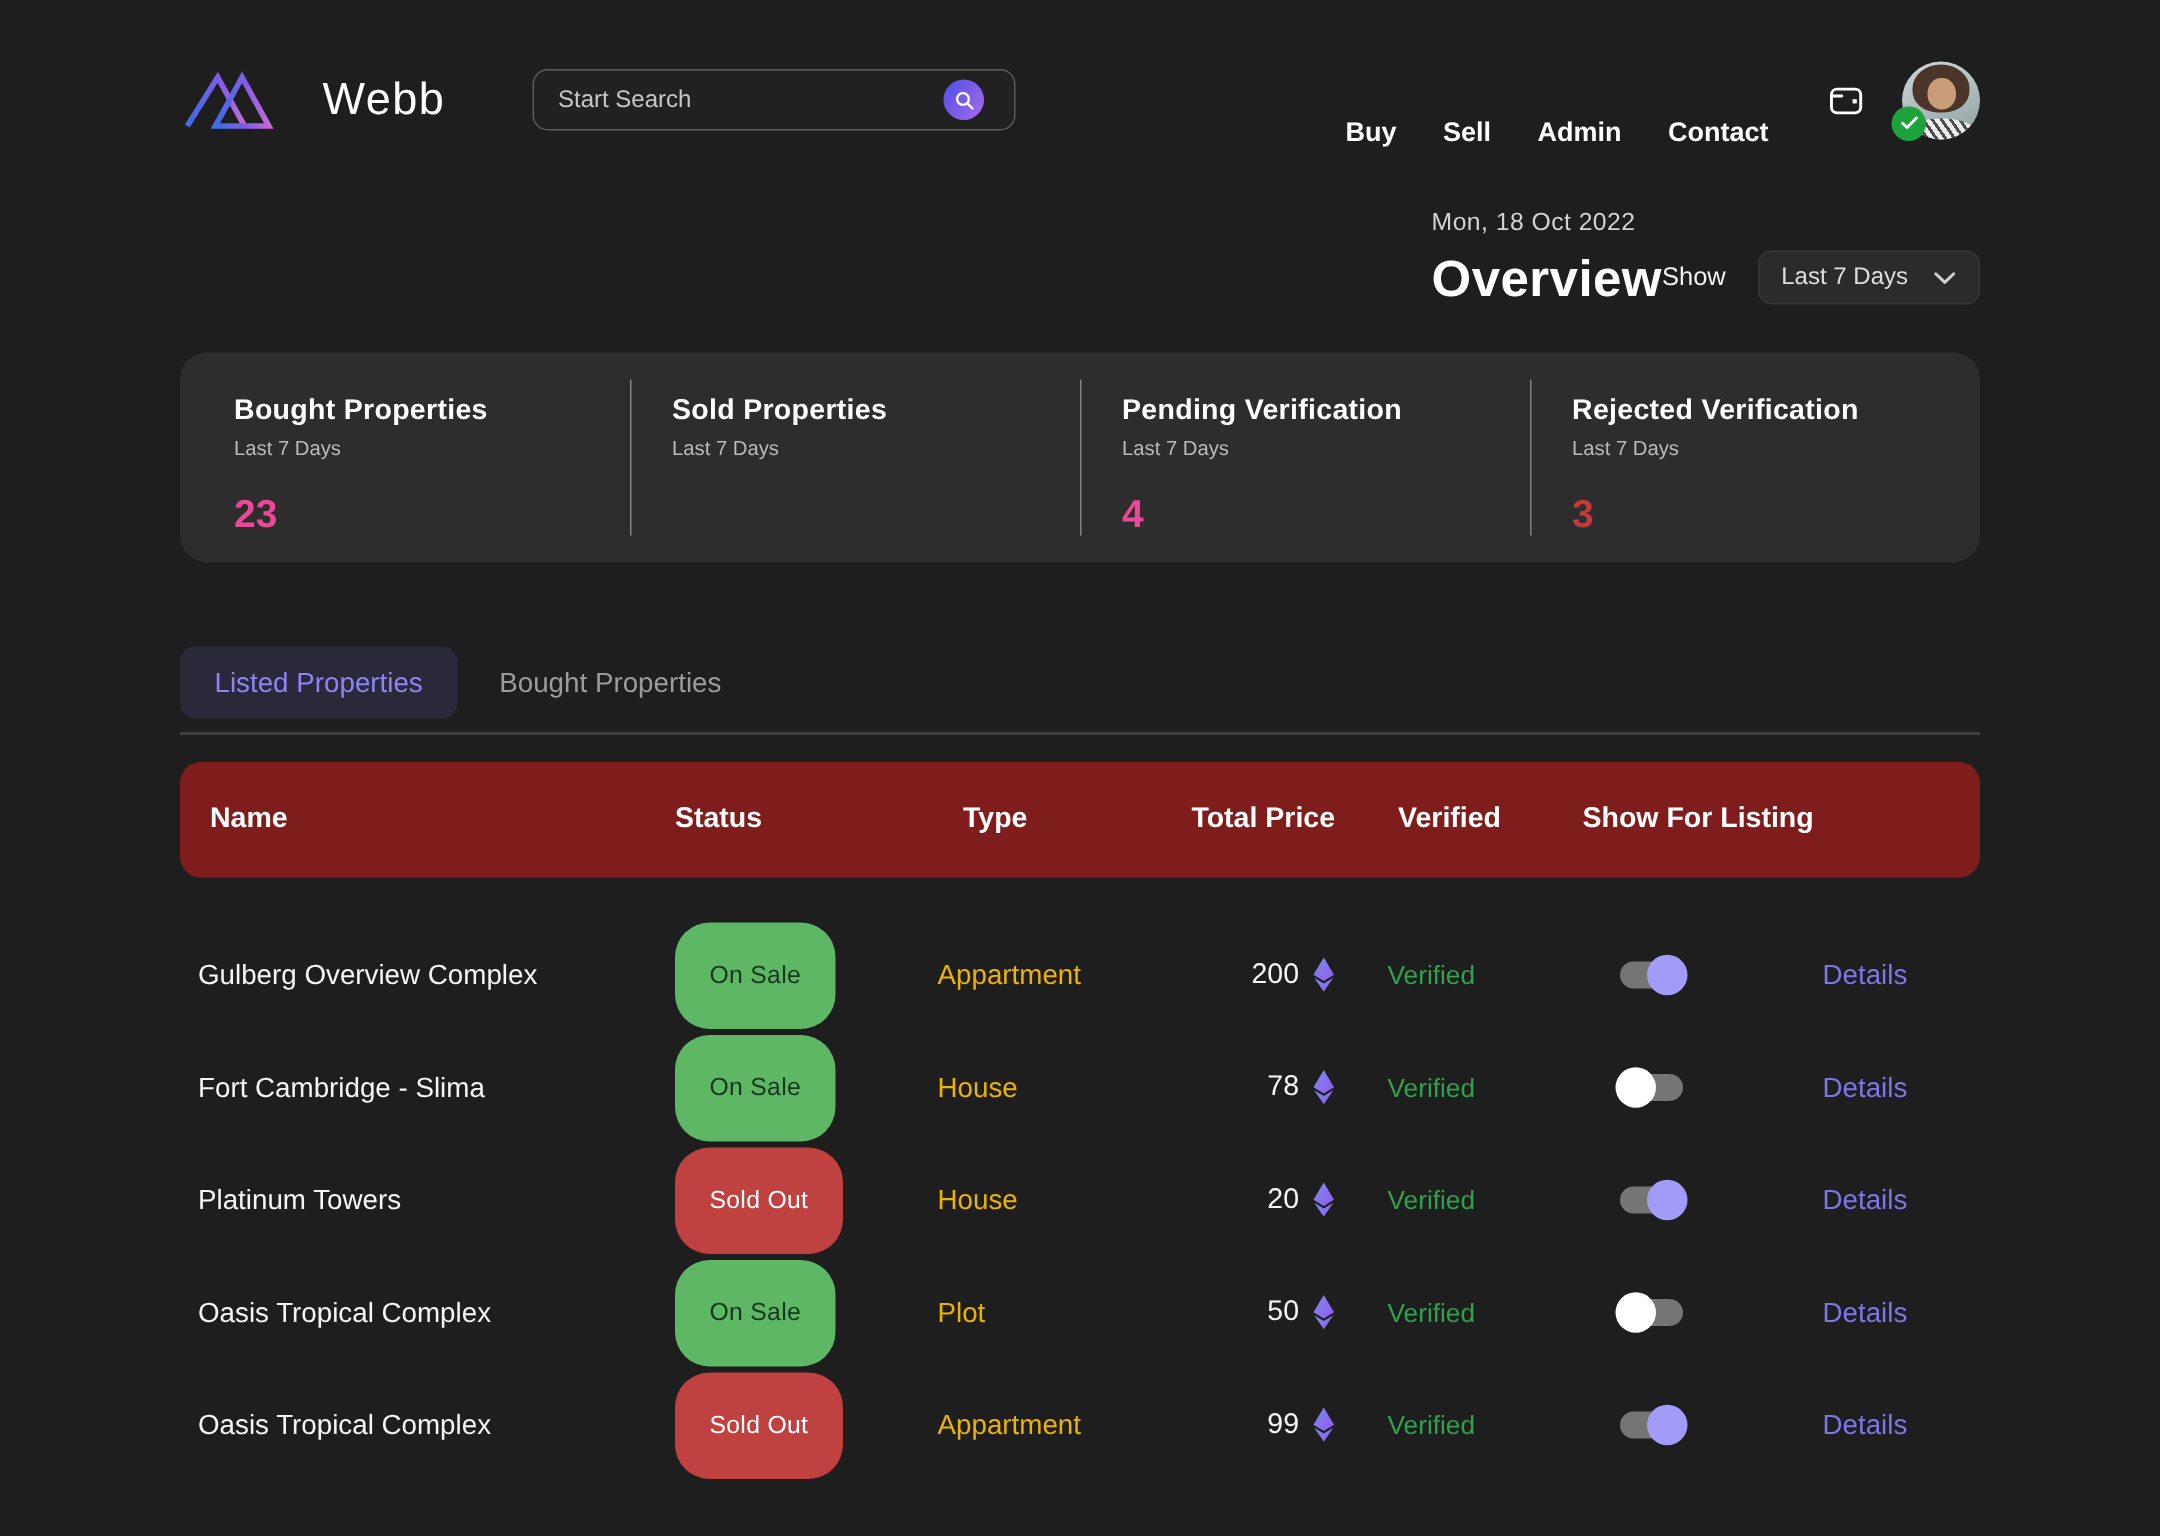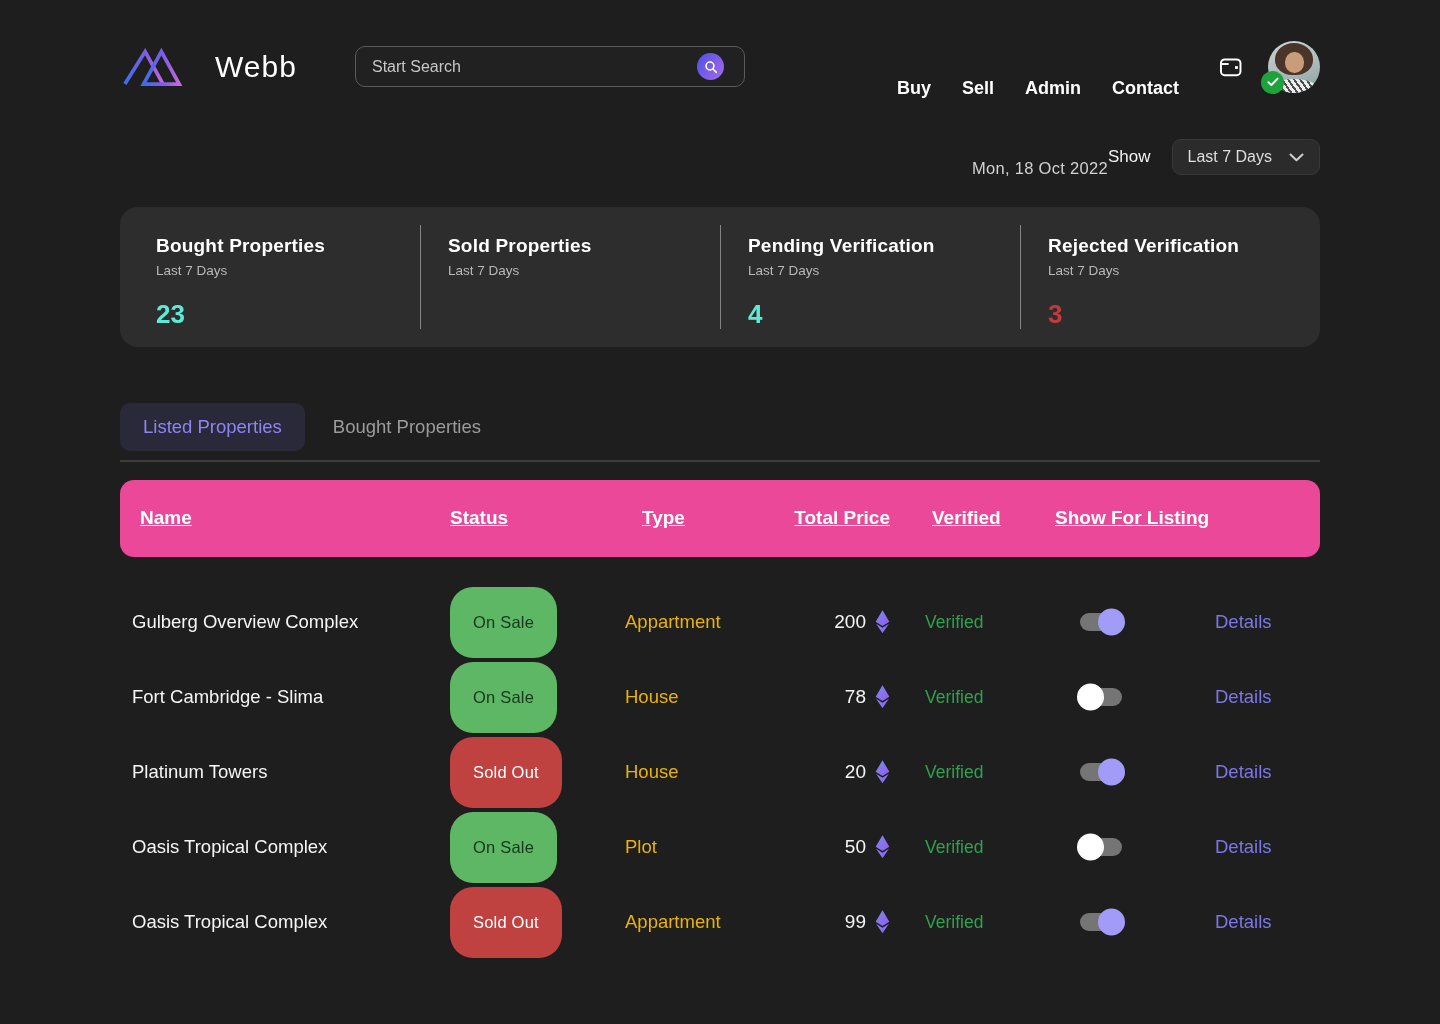--- a/index.html
+++ b/index.html
@@ -10,21 +10,21 @@
     font-family:"Liberation Sans", sans-serif;
     overflow:hidden;
   }
   svg { display:block; }
 
   
   .topbar { margin:34px 120px 0; display:flex; align-items:center; }
   .brand { display:flex; align-items:center; gap:22px; width:235px; }
   .brand-name { font-size:30px; font-weight:500; letter-spacing:1px; color:#fff; }
   .search {
-    width:390px; height:41px; border:1px solid #5a5a5a; border-radius:10px;
+    width:322px; height:41px; border:1px solid #5a5a5a; border-radius:10px;
     background:#212121; display:flex; align-items:center; padding:0 20px 0 16px;
   }
   .search input {
     flex:1; background:transparent; border:none; outline:none;
     color:#dcdcdc; font-size:16px; font-family:"Liberation Sans", sans-serif;
   }
   .search input::placeholder { color:#c7c7c7; }
   .search-btn {
     width:27px; height:27px; border-radius:50%; border:none; cursor:pointer;
     background:linear-gradient(125deg,#5f54e6 20%,#9a67ea 85%);
@@ -63,38 +63,38 @@
     display:grid; grid-template-columns:repeat(4,1fr);
   }
   .stat-cell { position:relative; padding:28px 0 0 36px; }
   .stat-cell + .stat-cell::before {
     content:""; position:absolute; left:0; top:13%; bottom:13%; width:1px; background:#848484;
   }
   .stat-cell + .stat-cell { padding-left:28px; }
   .stat-title { font-size:19px; font-weight:700; letter-spacing:.2px; }
   .stat-sub { font-size:13.5px; color:#b9b9b9; margin-top:6px; }
   .stat-value { font-size:26px; font-weight:700; margin-top:21px; }
-  .stat-value[data-tone="purple"] { color:#5eead4; }
+  .stat-value[data-tone="purple"] { color:#ec4899; }
   .stat-value[data-tone="red"] { color:#c23a3a; }
 
   
   .tabs { margin:56px 120px 0; display:flex; align-items:center; }
   .tab { border:none; background:transparent; cursor:pointer; font-family:"Liberation Sans", sans-serif; font-size:18.5px; }
   .tab.active { background:#29293a; color:#8e84f4; border-radius:10px; padding:13px 23px; }
   .tab.inactive { color:#9c9c9c; margin-left:28px; padding:13px 0; }
   .tab-divider { margin:9px 120px 0; height:1.5px; background:#3d3d3d; }
 
   
   .table { margin:18px 120px 0; }
   .grid-cols {
     display:grid;
     grid-template-columns:320px 185px 150px 115px 165px 160px 1fr;
     align-items:center;
   }
-  .thead { background:#ec4899; border-radius:14px; height:77px; font-size:19px; font-weight:700;text-decoration:underline; }
+  .thead { background:#7f1d1d; border-radius:14px; height:77px; font-size:19px; font-weight:700; }
   .h-name { padding-left:20px; }
   .h-status { padding-left:10px; }
   .h-type { padding-left:5px;margin-left:12px; }
   .h-price { text-align:right; }
   .h-verified { padding-left:42px; }
   .tbody { margin-top:28px; }
   .trow { height:75px; font-size:18.5px; }
   .c-name { padding-left:12px; color:#f5f5f5; }
   .c-status { padding-left:10px; }
   .badge {
@@ -181,20 +181,21 @@
       <svg width="12" height="10" viewBox="0 0 12 10">
         <path d="M1.4 5.2 L4.4 8 L10.6 1.6" fill="none" stroke="#fff" stroke-width="1.9" stroke-linecap="round" stroke-linejoin="round"></path>
       </svg>
     </span>
   </div>
 </header>
 
 <section class="page-head">
   <div>
     <div class="date">Mon, 18 Oct 2022</div>
+    <h1 class="page-title">Overview</h1>
   </div>
   <div class="show-row">
     <span class="show-label">Show</span>
     <button class="dropdown">
       <span>Last 7 Days</span>
       <svg width="15" height="9" viewBox="0 0 15 9">
         <path d="M1.5 1.5 L7.5 7.3 L13.5 1.5" fill="none" stroke="#cfcfcf" stroke-width="2" stroke-linecap="round" stroke-linejoin="round"></path>
       </svg>
     </button>
   </div>

